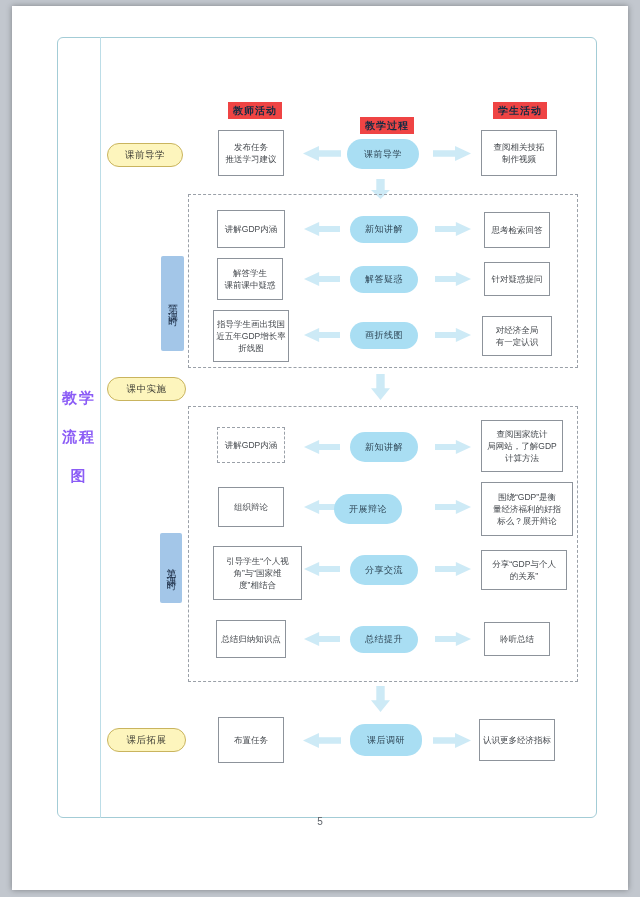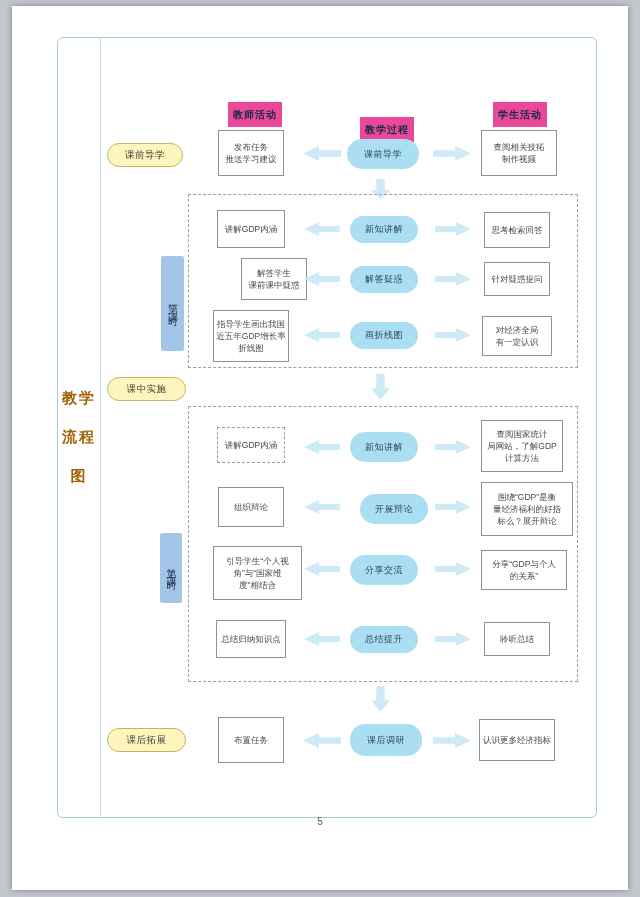--- a/index.html
+++ b/index.html
@@ -16,24 +16,24 @@
   
   .coords{position:absolute;left:-12px;top:-6px;width:640px;height:897px;}
   .abs{position:absolute;box-sizing:border-box;}
   .frame{
     left:57px;top:37px;width:540px;height:781px;
     border:1px solid #a3ccd6;border-radius:6px;background:#fff;
   }
   .divider{left:100px;top:37px;width:1px;height:781px;background:#bcdde7;}
   .side-title{
     left:57px;top:378px;width:44px;text-align:center;
-    font-size:15px;font-weight:700;color:#a16207;line-height:39px;letter-spacing:2px;
+    font-size:15px;font-weight:700;color:#8b5cf6;line-height:39px;letter-spacing:2px;
   }
   .col-header{
-    height:25px;background:#ec4899;color:#142c44;
+    height:17px;background:#ef4444;color:#142c44;
     font-size:10px;font-weight:700;
     display:flex;align-items:center;justify-content:center;letter-spacing:1px;
   }
   .wbox{
     background:#ffffff;border:1px solid #8d939b;color:#45494e;
     font-size:8.5px;line-height:1.45;text-align:center;
     display:flex;align-items:center;justify-content:center;
     white-space:pre-line;padding:2px;
   }
   .wbox.dashed{border-style:dashed;border-color:#9aa0a8;}
@@ -99,21 +99,21 @@
   <div class="abs arrow arrow-down" style="left:371px;top:179px;width:19px;height:20px;"></div>
 
   <div class="abs dashed-group" style="left:188px;top:194px;width:390px;height:174px;"></div>
 
   <div class="abs wbox" style="left:217px;top:210px;width:68px;height:38px;">讲解GDP内涵</div>
   <div class="abs arrow arrow-left" style="left:304px;top:222px;width:36px;height:14px;"></div>
   <div class="abs pill-blue" style="left:350px;top:216px;width:68px;height:27px;">新知讲解</div>
   <div class="abs arrow arrow-right" style="left:435px;top:222px;width:36px;height:14px;"></div>
   <div class="abs wbox" style="left:484px;top:212px;width:66px;height:36px;">思考检索回答</div>
 
-  <div class="abs wbox" style="left:217px;top:258px;width:66px;height:42px;margin-left:24px;">解答学生
+  <div class="abs wbox" style="left:217px;top:258px;width:66px;height:42px;">解答学生
 课前课中疑惑</div>
   <div class="abs arrow arrow-left" style="left:304px;top:272px;width:36px;height:14px;"></div>
   <div class="abs pill-blue" style="left:350px;top:266px;width:68px;height:27px;">解答疑惑</div>
   <div class="abs arrow arrow-right" style="left:435px;top:272px;width:36px;height:14px;"></div>
   <div class="abs wbox" style="left:484px;top:262px;width:66px;height:34px;text-align:center;">针对疑惑提问</div>
 
   <div class="abs wbox" style="left:213px;top:310px;width:76px;height:52px;">指导学生画出我国
 近五年GDP增长率
 折线图</div>
   <div class="abs arrow arrow-left" style="left:304px;top:328px;width:36px;height:14px;"></div>
@@ -129,21 +129,21 @@
   <div class="abs wbox dashed" style="left:217px;top:427px;width:68px;height:36px;">讲解GDP内涵</div>
   <div class="abs arrow arrow-left" style="left:304px;top:440px;width:36px;height:14px;"></div>
   <div class="abs pill-blue" style="left:350px;top:432px;width:68px;height:30px;">新知讲解</div>
   <div class="abs arrow arrow-right" style="left:435px;top:440px;width:36px;height:14px;"></div>
   <div class="abs wbox" style="left:481px;top:420px;width:82px;height:52px;">查阅国家统计
 局网站，了解GDP
 计算方法</div>
 
   <div class="abs wbox" style="left:218px;top:487px;width:66px;height:40px;">组织辩论</div>
   <div class="abs arrow arrow-left" style="left:304px;top:500px;width:36px;height:14px;"></div>
-  <div class="abs pill-blue" style="left:360px;top:494px;width:68px;height:30px;">开展辩论</div>
+  <div class="abs pill-blue" style="left:334px;top:494px;width:68px;height:30px;">开展辩论</div>
   <div class="abs arrow arrow-right" style="left:435px;top:500px;width:36px;height:14px;"></div>
   <div class="abs wbox" style="left:481px;top:482px;width:92px;height:54px;">围绕“GDP”是衡
 量经济福利的好指
 标么？展开辩论</div>
 
   <div class="abs wbox" style="left:213px;top:546px;width:89px;height:54px;">引导学生“个人视
 角”与“国家维
 度”相结合</div>
   <div class="abs arrow arrow-left" style="left:304px;top:562px;width:36px;height:14px;"></div>
   <div class="abs pill-blue" style="left:350px;top:555px;width:68px;height:30px;">分享交流</div>

